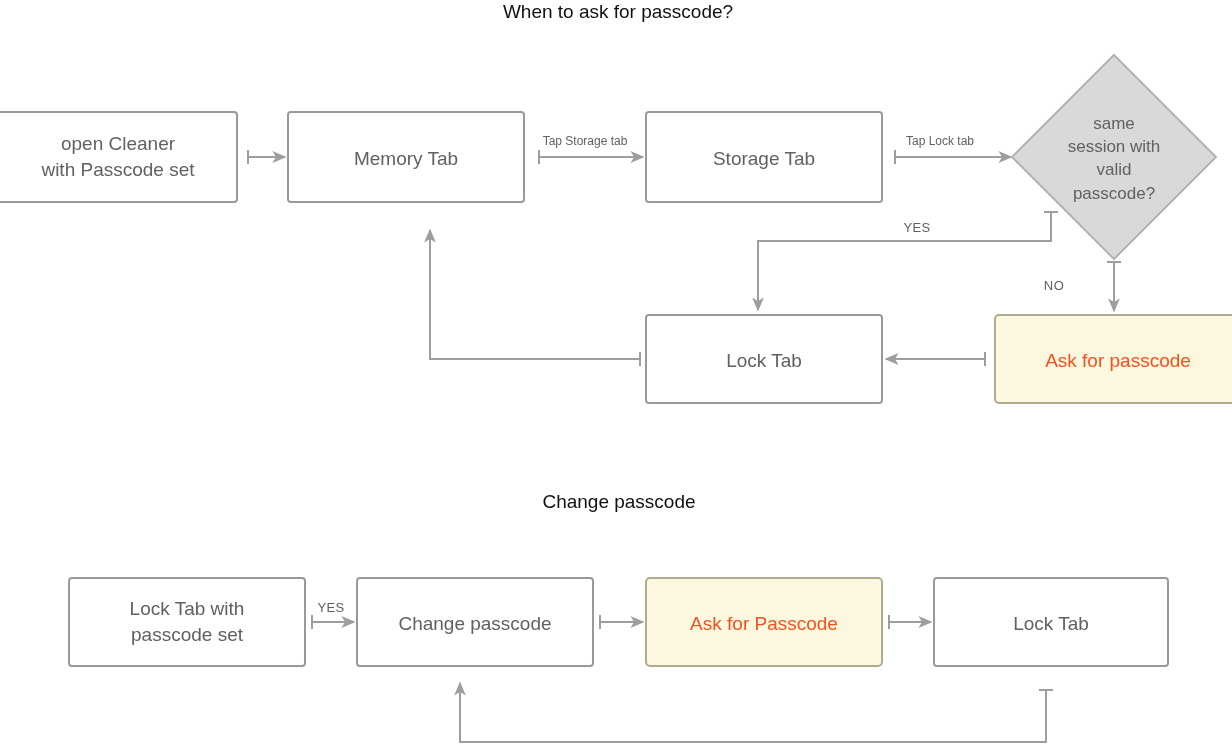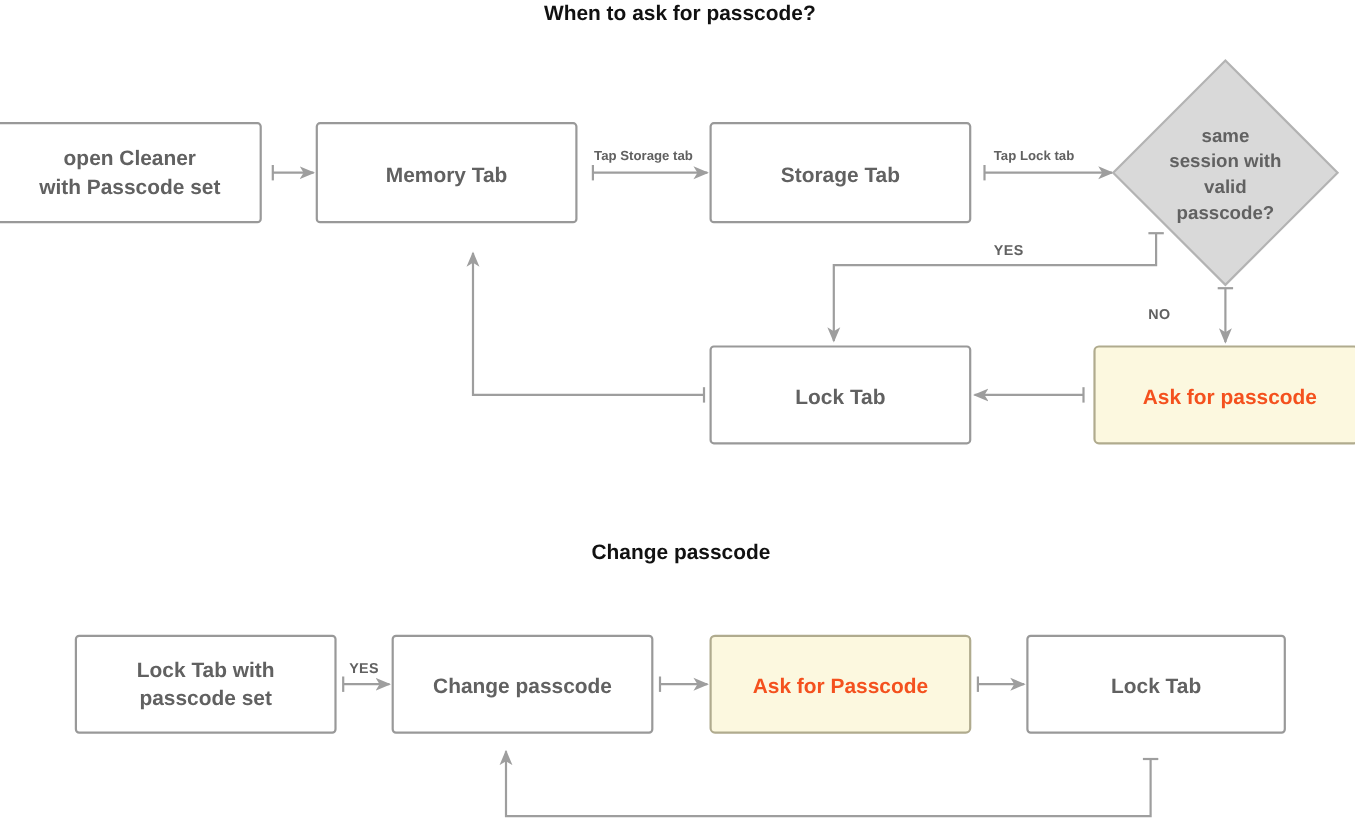--- a/index.html
+++ b/index.html
@@ -10,21 +10,20 @@
   body {
     width: 1232px;
     height: 747px;
     font-family: "Liberation Sans", sans-serif;
     overflow: hidden;
   }
   #canvas {
     position: relative;
     width: 1232px;
     height: 747px;
-    font-weight: bold;
   }
   svg#flow {
     position: absolute;
     left: 0;
     top: 0;
     width: 1232px;
     height: 747px;
   }
   .diagram-title {
     font-size: 19px;

